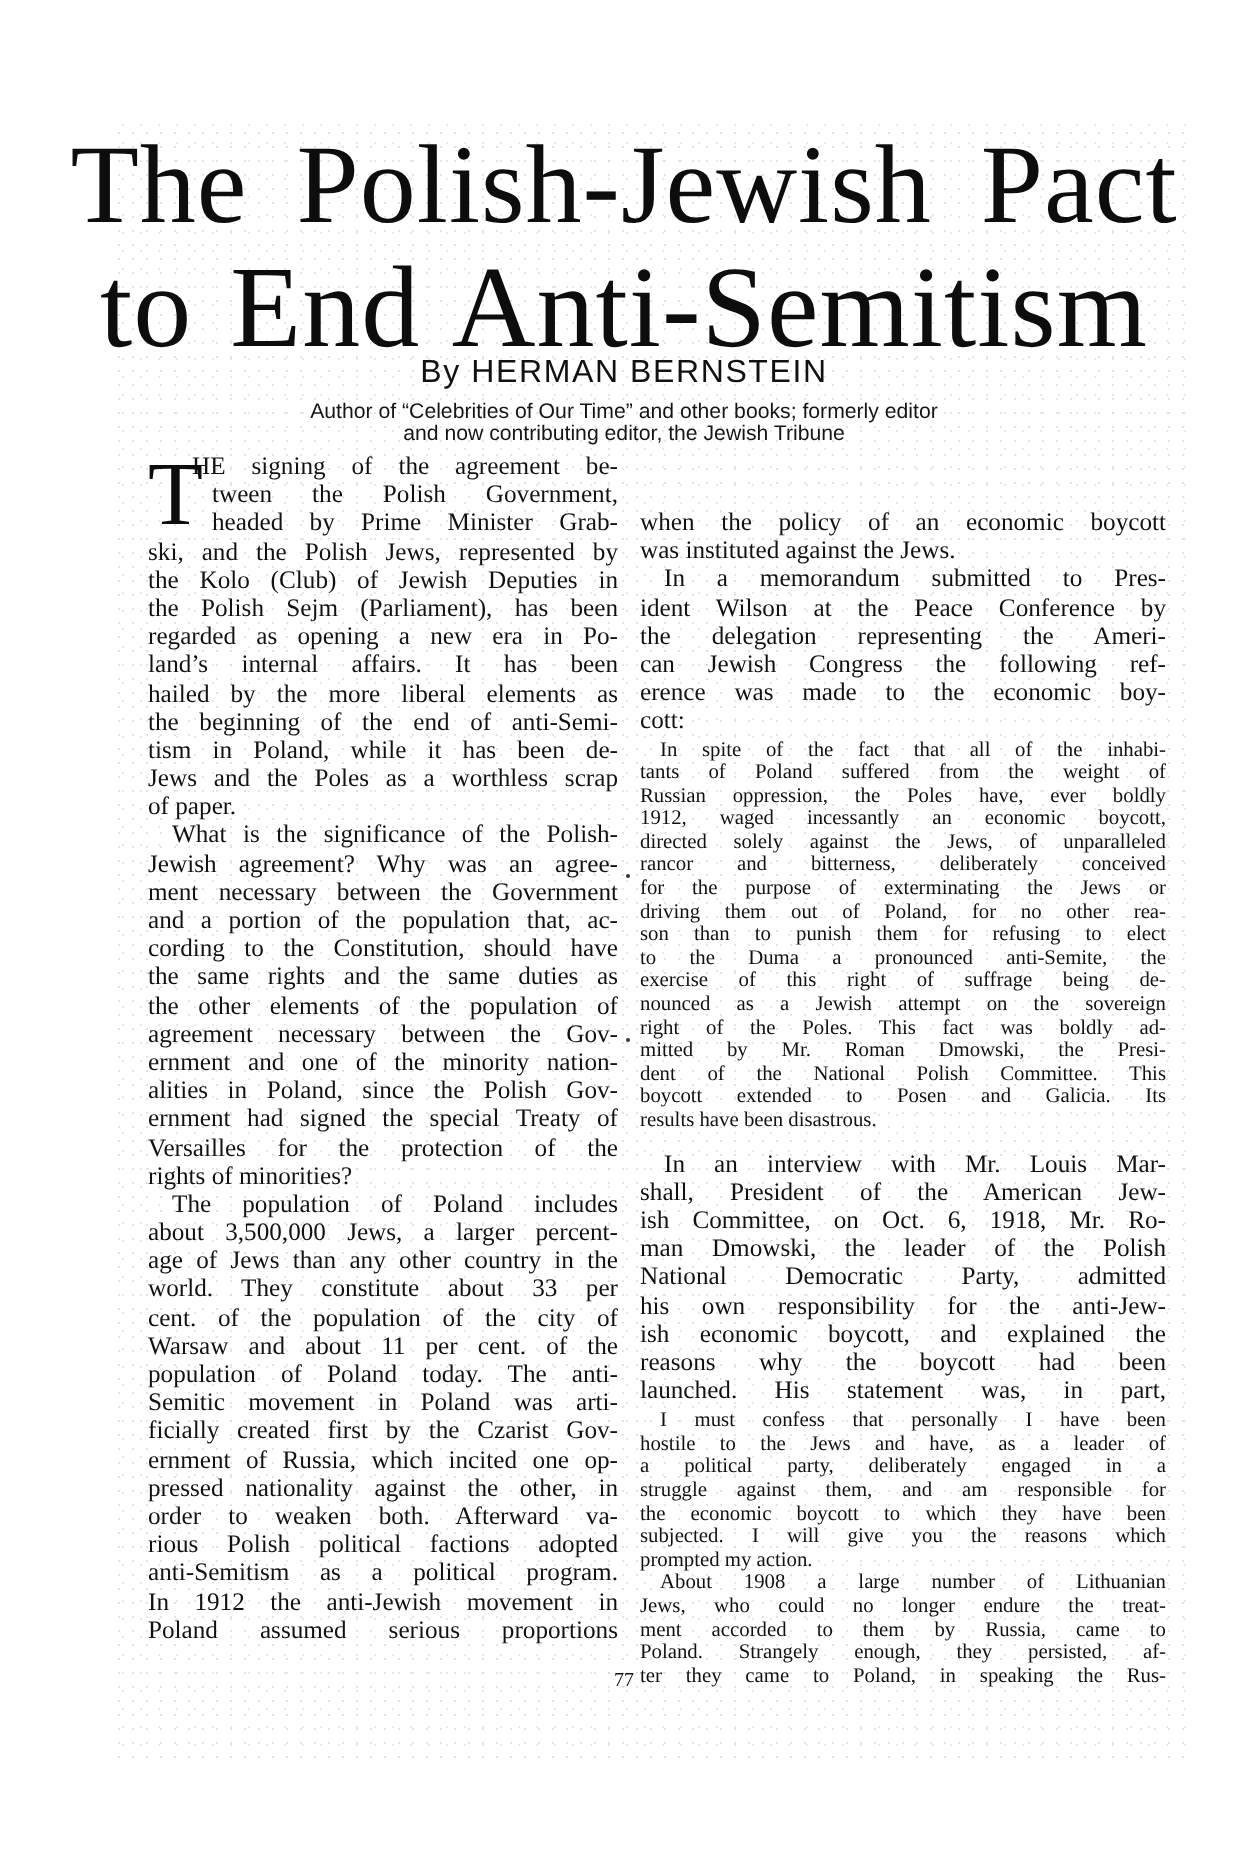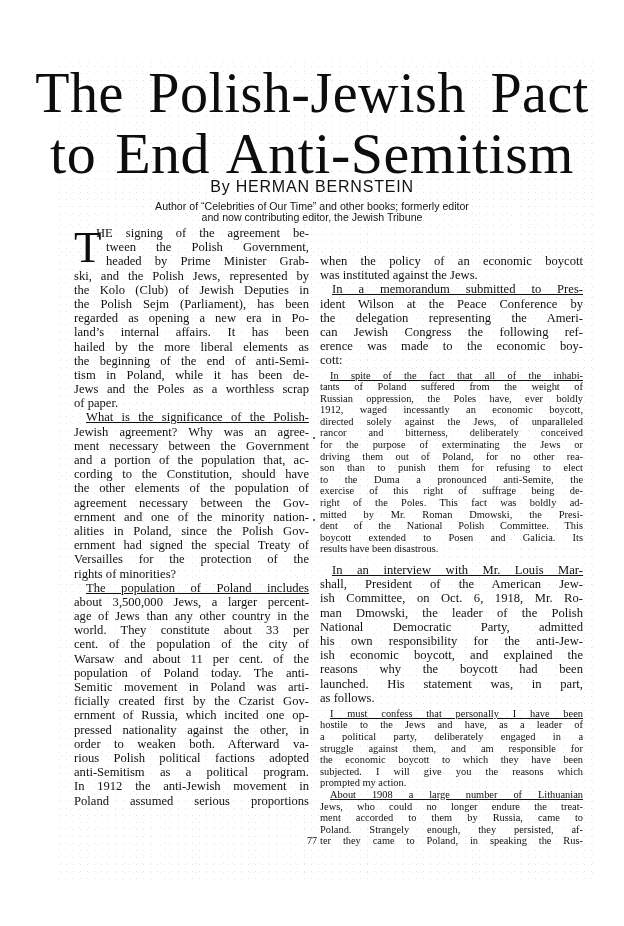--- a/index.html
+++ b/index.html
@@ -108,21 +108,20 @@
       text-align-last: justify;
       height: 14.2px;
       line-height: 14.2px;
       font-size: 12.6px;
     }
     .line.last {
       text-align-last: left;
     }
     .line.indent {
       padding-left: 12px;
-      text-decoration: underline;
     }
     .line.shift {
       padding-left: 42px;
     }
     .spacer { display: block; height: 4px; }
 
     .dropcap-wrap { position: relative; }
     .dropcap {
       position: absolute;
       left: 0; top: 1px;
@@ -195,20 +194,21 @@
       <span class="line">tism in Poland, while it has been de-</span>
       <span class="line">Jews and the Poles as a worthless scrap</span>
       <span class="line last">of paper.</span>
     </div>
   <div id="lp2">
       <span class="line indent">What is the significance of the Polish-</span>
       <span class="line">Jewish agreement? Why was an agree-</span>
       <span class="line">ment necessary between the Government</span>
       <span class="line">and a portion of the population that, ac-</span>
       <span class="line">cording to the Constitution, should have</span>
+      <span class="line">the same rights and the same duties as</span>
       <span class="line">the other elements of the population of</span>
       <span class="line">agreement necessary between the Gov-</span>
       <span class="line">ernment and one of the minority nation-</span>
       <span class="line">alities in Poland, since the Polish Gov-</span>
       <span class="line">ernment had signed the special Treaty of</span>
       <span class="line">Versailles for the protection of the</span>
       <span class="line last">rights of minorities?</span>
     </div>
   <div id="lp3">
       <span class="line indent">The population of Poland includes</span>
@@ -248,38 +248,38 @@
       <span class="line">tants of Poland suffered from the weight of</span>
       <span class="line">Russian oppression, the Poles have, ever boldly</span>
       <span class="line">1912, waged incessantly an economic boycott,</span>
       <span class="line">directed solely against the Jews, of unparalleled</span>
       <span class="line">rancor and bitterness, deliberately conceived</span>
       <span class="line">for the purpose of exterminating the Jews or</span>
       <span class="line">driving them out of Poland, for no other rea-</span>
       <span class="line">son than to punish them for refusing to elect</span>
       <span class="line">to the Duma a pronounced anti-Semite, the</span>
       <span class="line">exercise of this right of suffrage being de-</span>
+      <span class="line">nounced as a Jewish attempt on the sovereign</span>
       <span class="line">right of the Poles. This fact was boldly ad-</span>
       <span class="line">mitted by Mr. Roman Dmowski, the Presi-</span>
       <span class="line">dent of the National Polish Committee. This</span>
       <span class="line">boycott extended to Posen and Galicia. Its</span>
       <span class="line last">results have been disastrous.</span>
     </div>
   <div class="spacer" style="height:8px"></div>
   <div class="interview" id="rp3">
       <span class="line indent">In an interview with Mr. Louis Mar-</span>
       <span class="line">shall, President of the American Jew-</span>
       <span class="line">ish Committee, on Oct. 6, 1918, Mr. Ro-</span>
       <span class="line">man Dmowski, the leader of the Polish</span>
       <span class="line">National Democratic Party, admitted</span>
       <span class="line">his own responsibility for the anti-Jew-</span>
       <span class="line">ish economic boycott, and explained the</span>
       <span class="line">reasons why the boycott had been</span>
       <span class="line">launched. His statement was, in part,</span>
-      <span class="line last">as follows.</span>
     </div>
   <div class="spacer" style="height:3px"></div>
   <div class="quote" id="rq2">
       <span class="line indent">I must confess that personally I have been</span>
       <span class="line">hostile to the Jews and have, as a leader of</span>
       <span class="line">a political party, deliberately engaged in a</span>
       <span class="line">struggle against them, and am responsible for</span>
       <span class="line">the economic boycott to which they have been</span>
       <span class="line">subjected. I will give you the reasons which</span>
       <span class="line last">prompted my action.</span>

